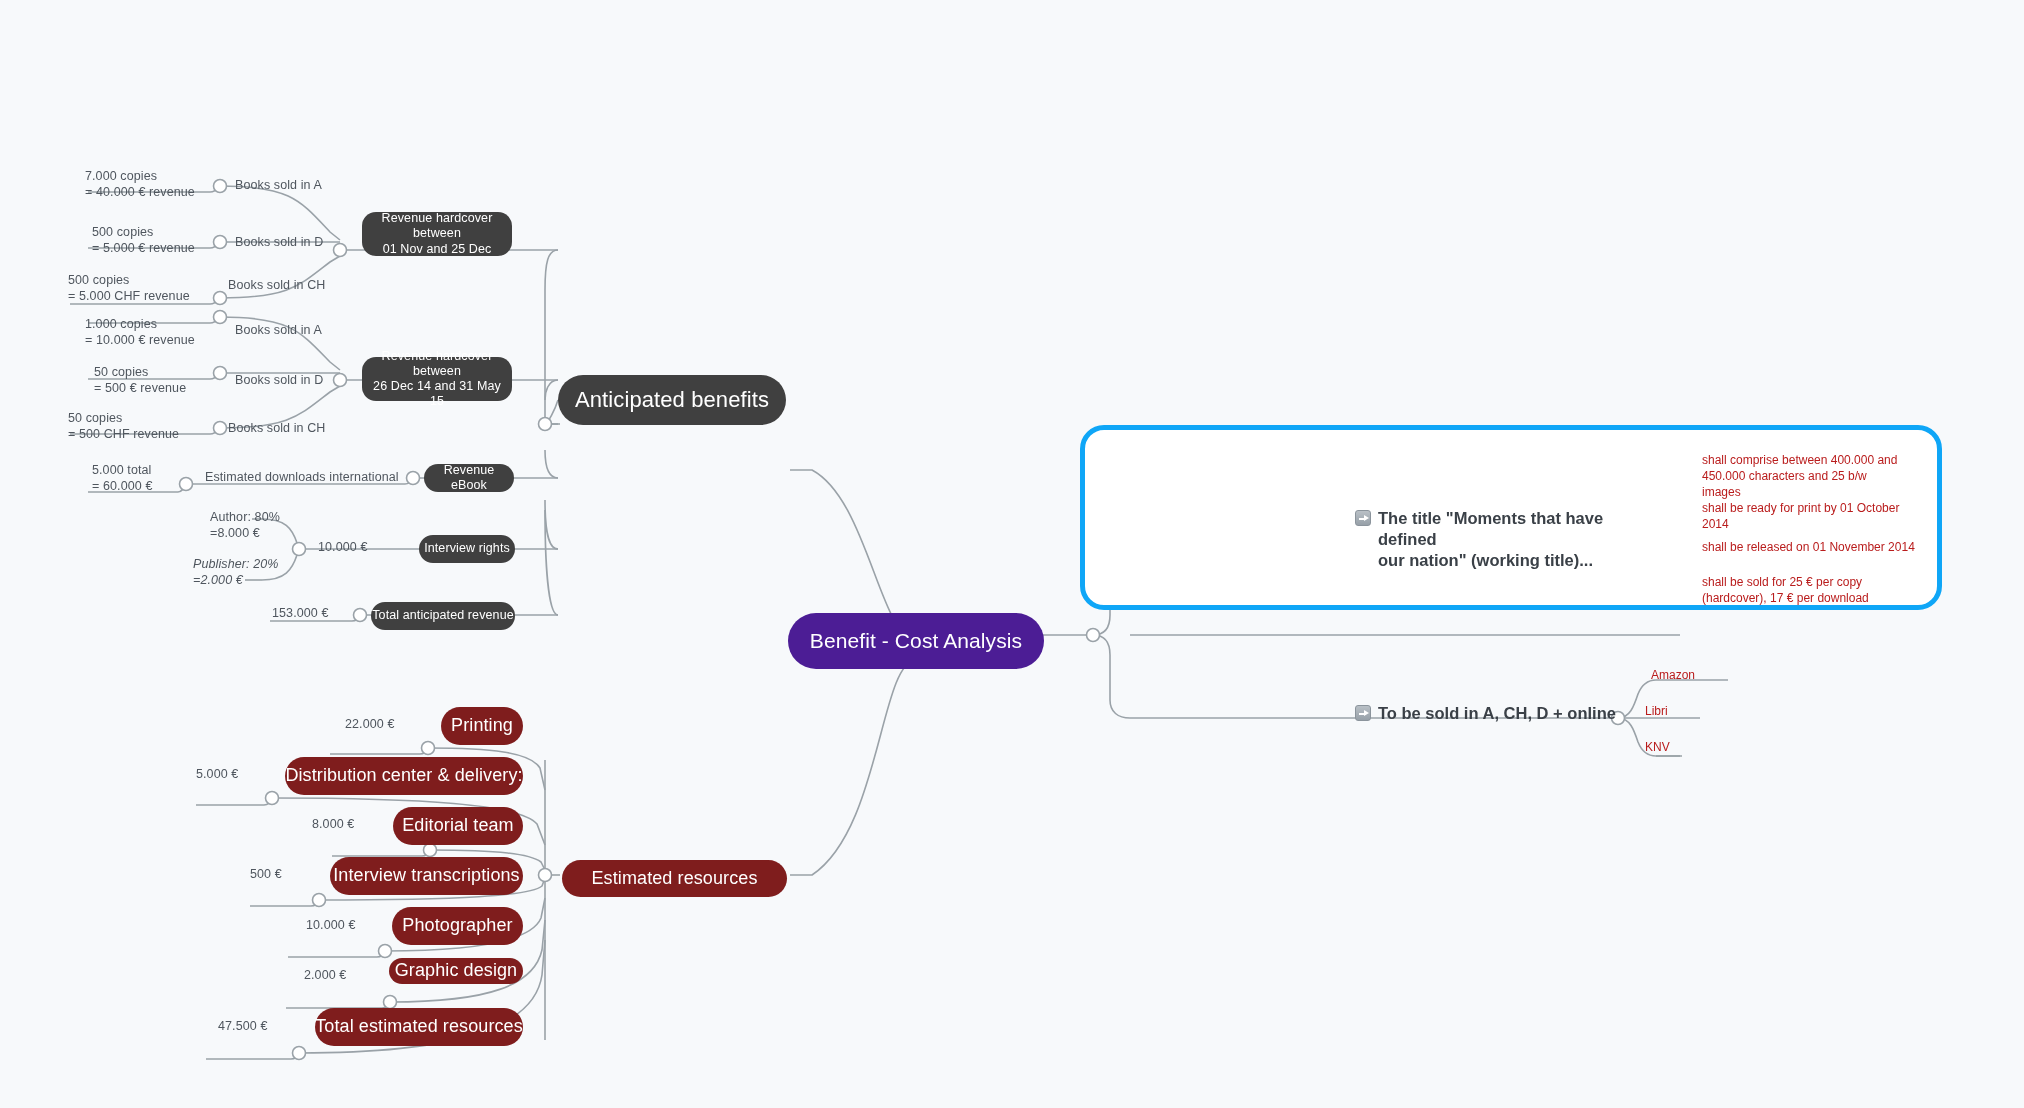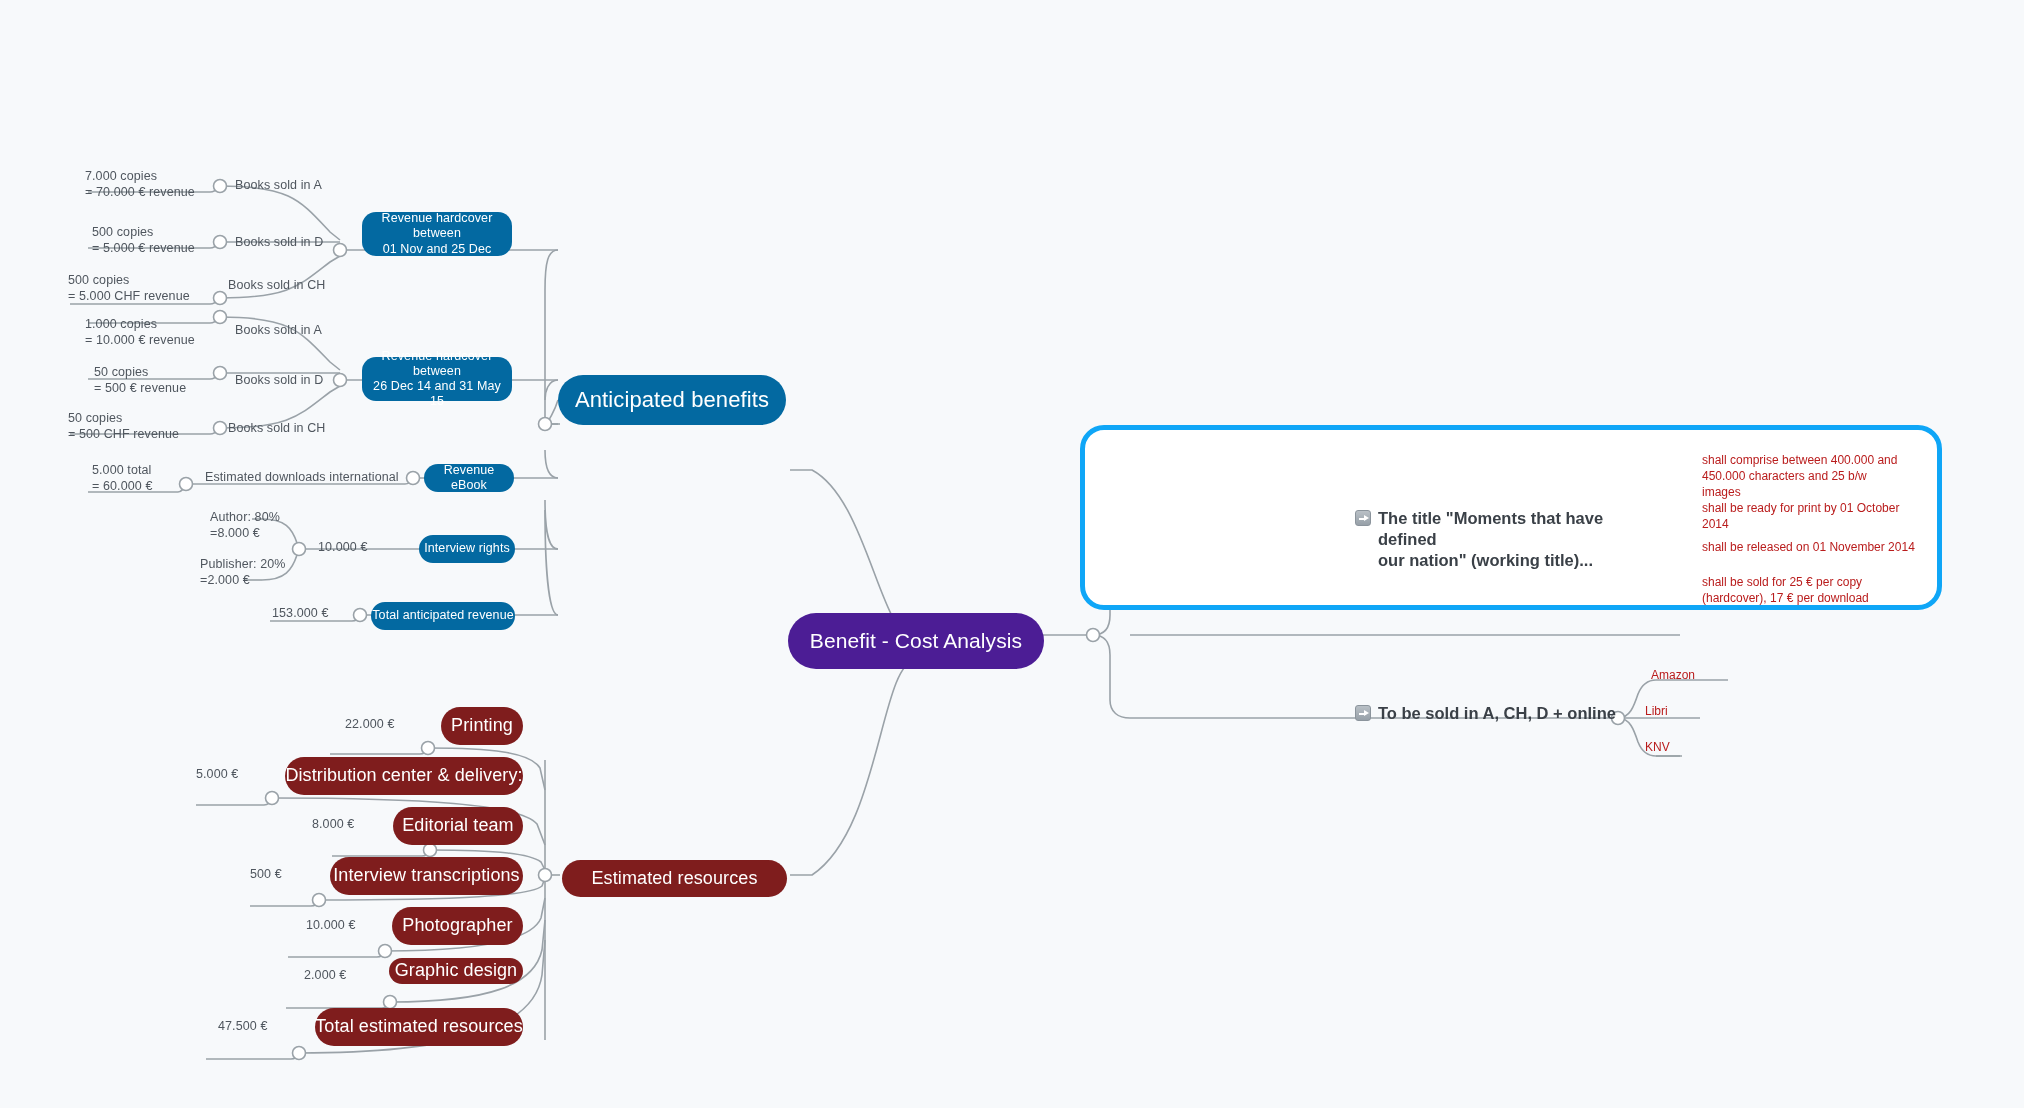--- a/index.html
+++ b/index.html
@@ -18,21 +18,21 @@
     position:absolute;
     border-radius:26px;
     color:#fff;
     display:flex;align-items:center;justify-content:center;
     text-align:center;
     box-sizing:border-box;
     white-space:pre-line;
     line-height:1.22;
     letter-spacing:.1px;
   }
-  .pill.green{background:#0369a1;}
+  .pill.green{background:#404040;}
   .pill.red{background:#7f1d1d;}
   .pill.blue{background:#4c1d95;}
 
   
   .lbl{
     position:absolute;
     color:#4f565e;
     white-space:pre-line;
     line-height:1.30;
     letter-spacing:.1px;
@@ -209,39 +209,39 @@
       <circle cx="385" cy="951" r="6.5"></circle>
       <circle cx="390" cy="1002" r="6.5"></circle>
       <circle cx="299" cy="1053" r="6.5"></circle>
       <circle cx="1093" cy="635" r="6.5"></circle>
       <circle cx="1663" cy="550" r="6.5"></circle>
       <circle cx="1618" cy="718" r="6.5"></circle>
     </g>
   </svg>
 
   <div class="lbl sm" style="left:85px;top:168px;width:160px;">7.000 copies
-= 70.000 € revenue</div>
+= 40.000 € revenue</div>
   <div class="lbl sm" style="left:92px;top:224px;width:160px;">500 copies
 = 5.000 € revenue</div>
   <div class="lbl sm" style="left:68px;top:272px;width:175px;">500 copies
 = 5.000 CHF revenue</div>
 
   <div class="lbl sm" style="left:85px;top:316px;width:165px;">1.000 copies
 = 10.000 € revenue</div>
   <div class="lbl sm" style="left:94px;top:364px;width:160px;">50 copies
 = 500 € revenue</div>
   <div class="lbl sm" style="left:68px;top:410px;width:175px;">50 copies
 = 500 CHF revenue</div>
 
   <div class="lbl sm" style="left:92px;top:462px;width:140px;">5.000 total
 = 60.000 €</div>
 
   <div class="lbl sm" style="left:210px;top:509px;width:140px;">Author: 80%
 =8.000 €</div>
-  <div class="lbl sm" style="left:200px;top:556px;width:140px;">Publisher: 20%
+  <div class="lbl sm" style="left:193px;top:556px;width:140px;font-style:italic;">Publisher: 20%
 =2.000 €</div>
 
   <div class="lbl sm" style="left:235px;top:177px;">Books sold in A</div>
   <div class="lbl sm" style="left:235px;top:234px;">Books sold in D</div>
   <div class="lbl sm" style="left:228px;top:277px;">Books sold in CH</div>
 
   <div class="lbl sm" style="left:235px;top:322px;">Books sold in A</div>
   <div class="lbl sm" style="left:235px;top:372px;">Books sold in D</div>
   <div class="lbl sm" style="left:228px;top:420px;">Books sold in CH</div>
 

